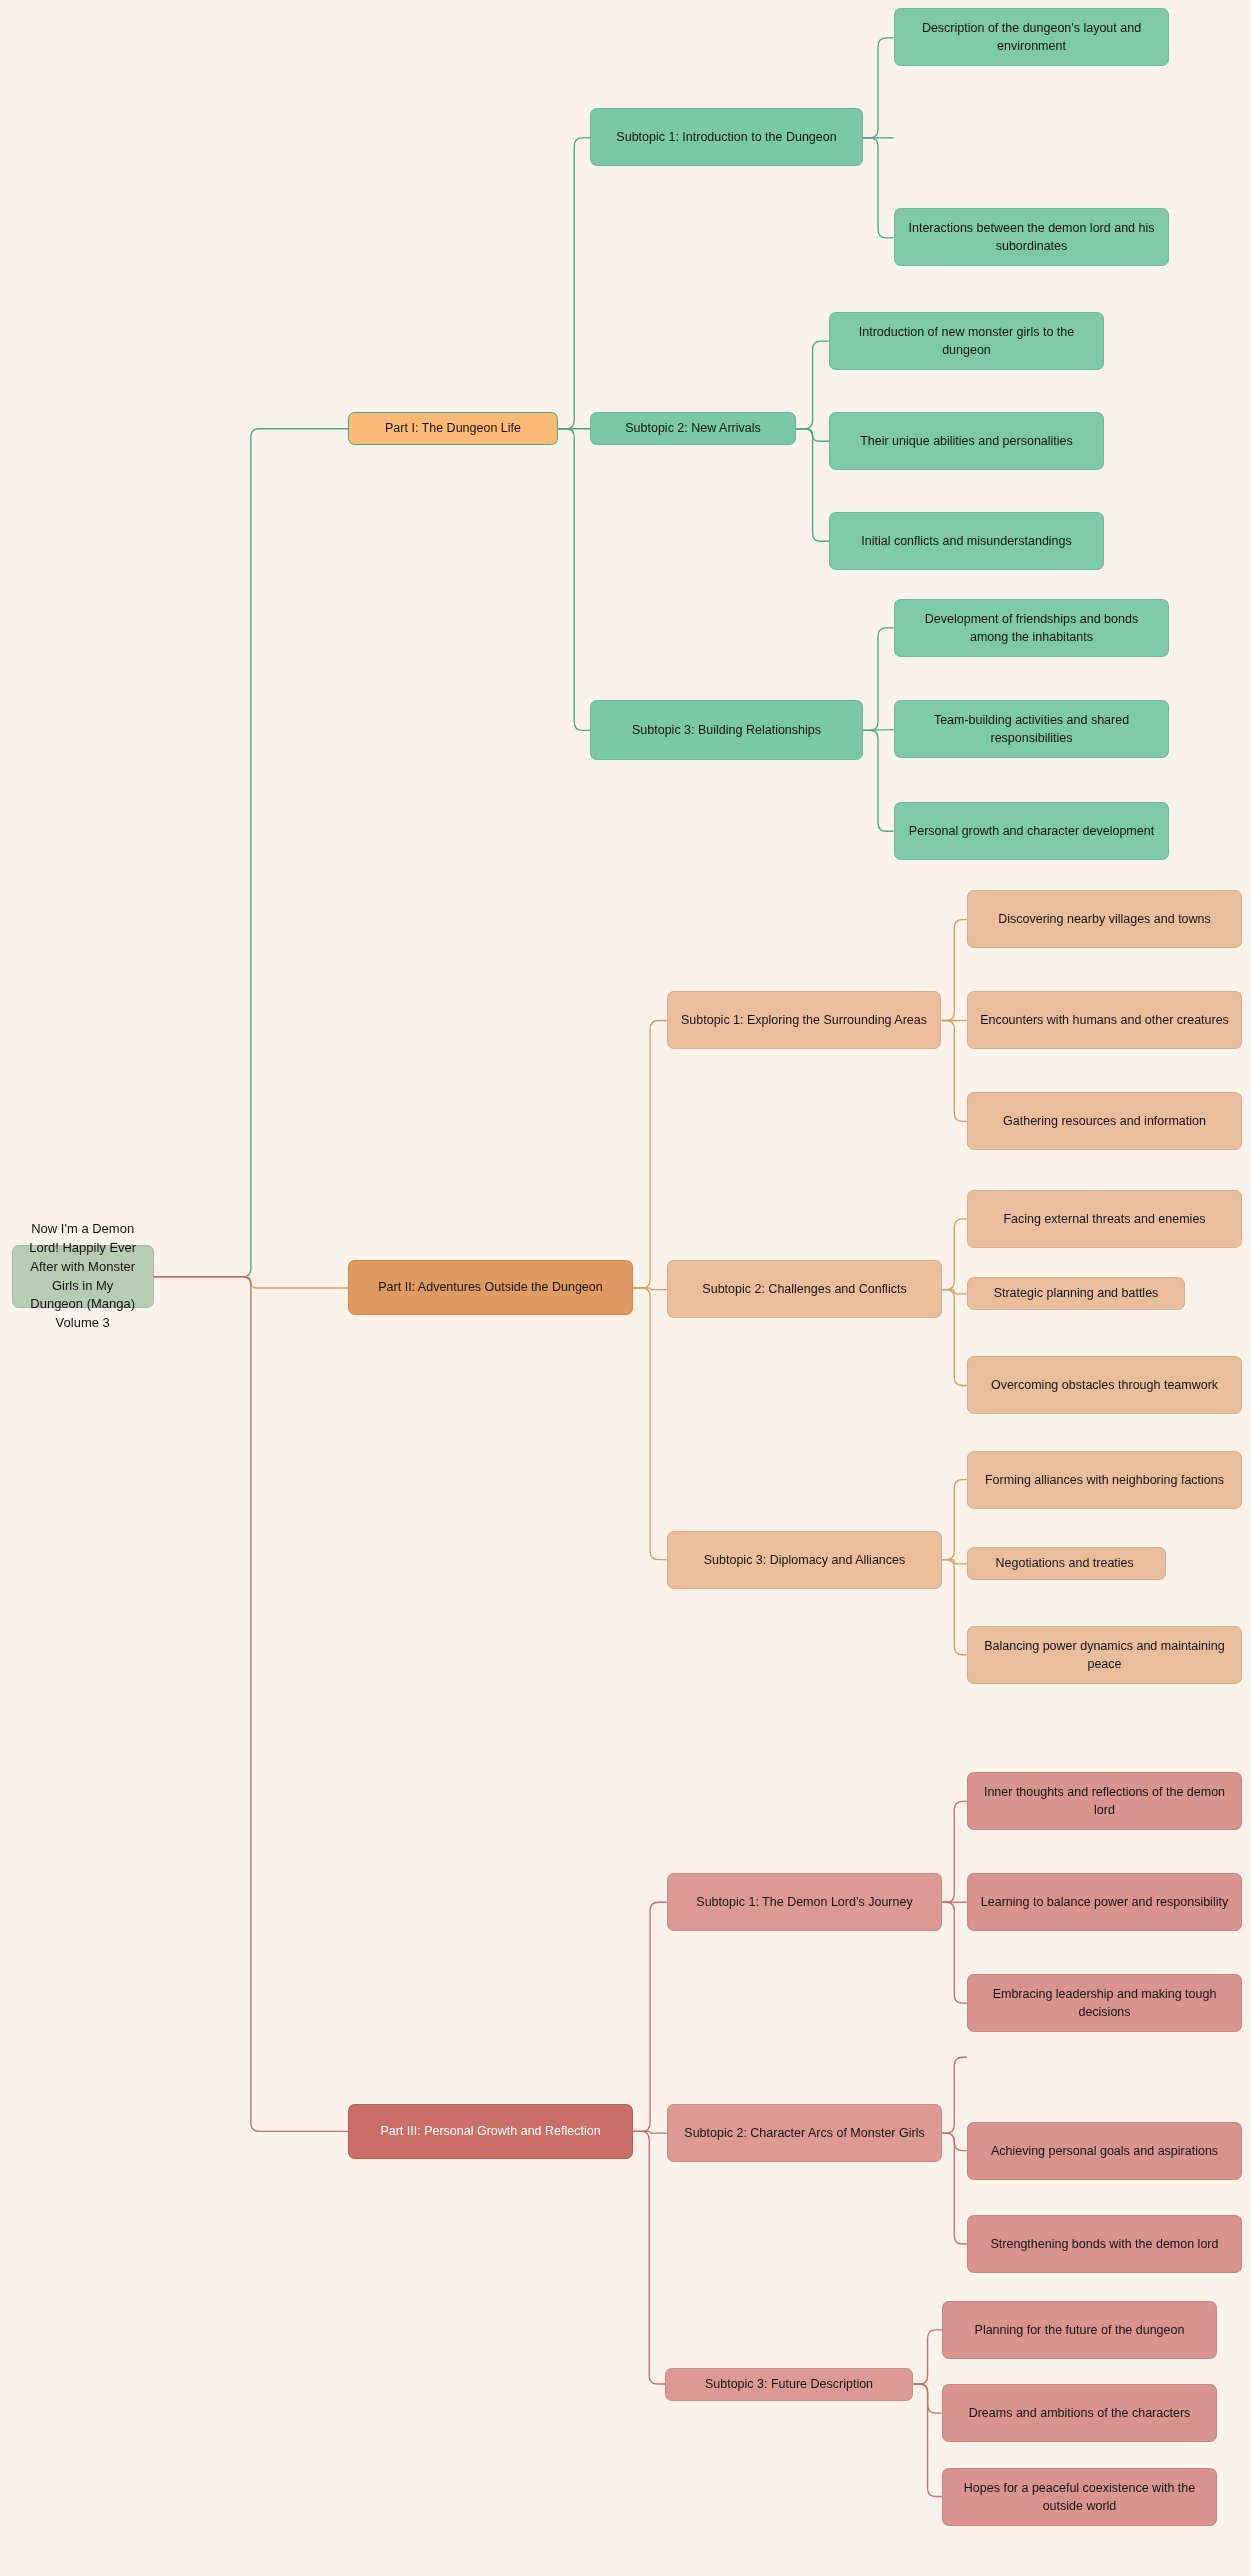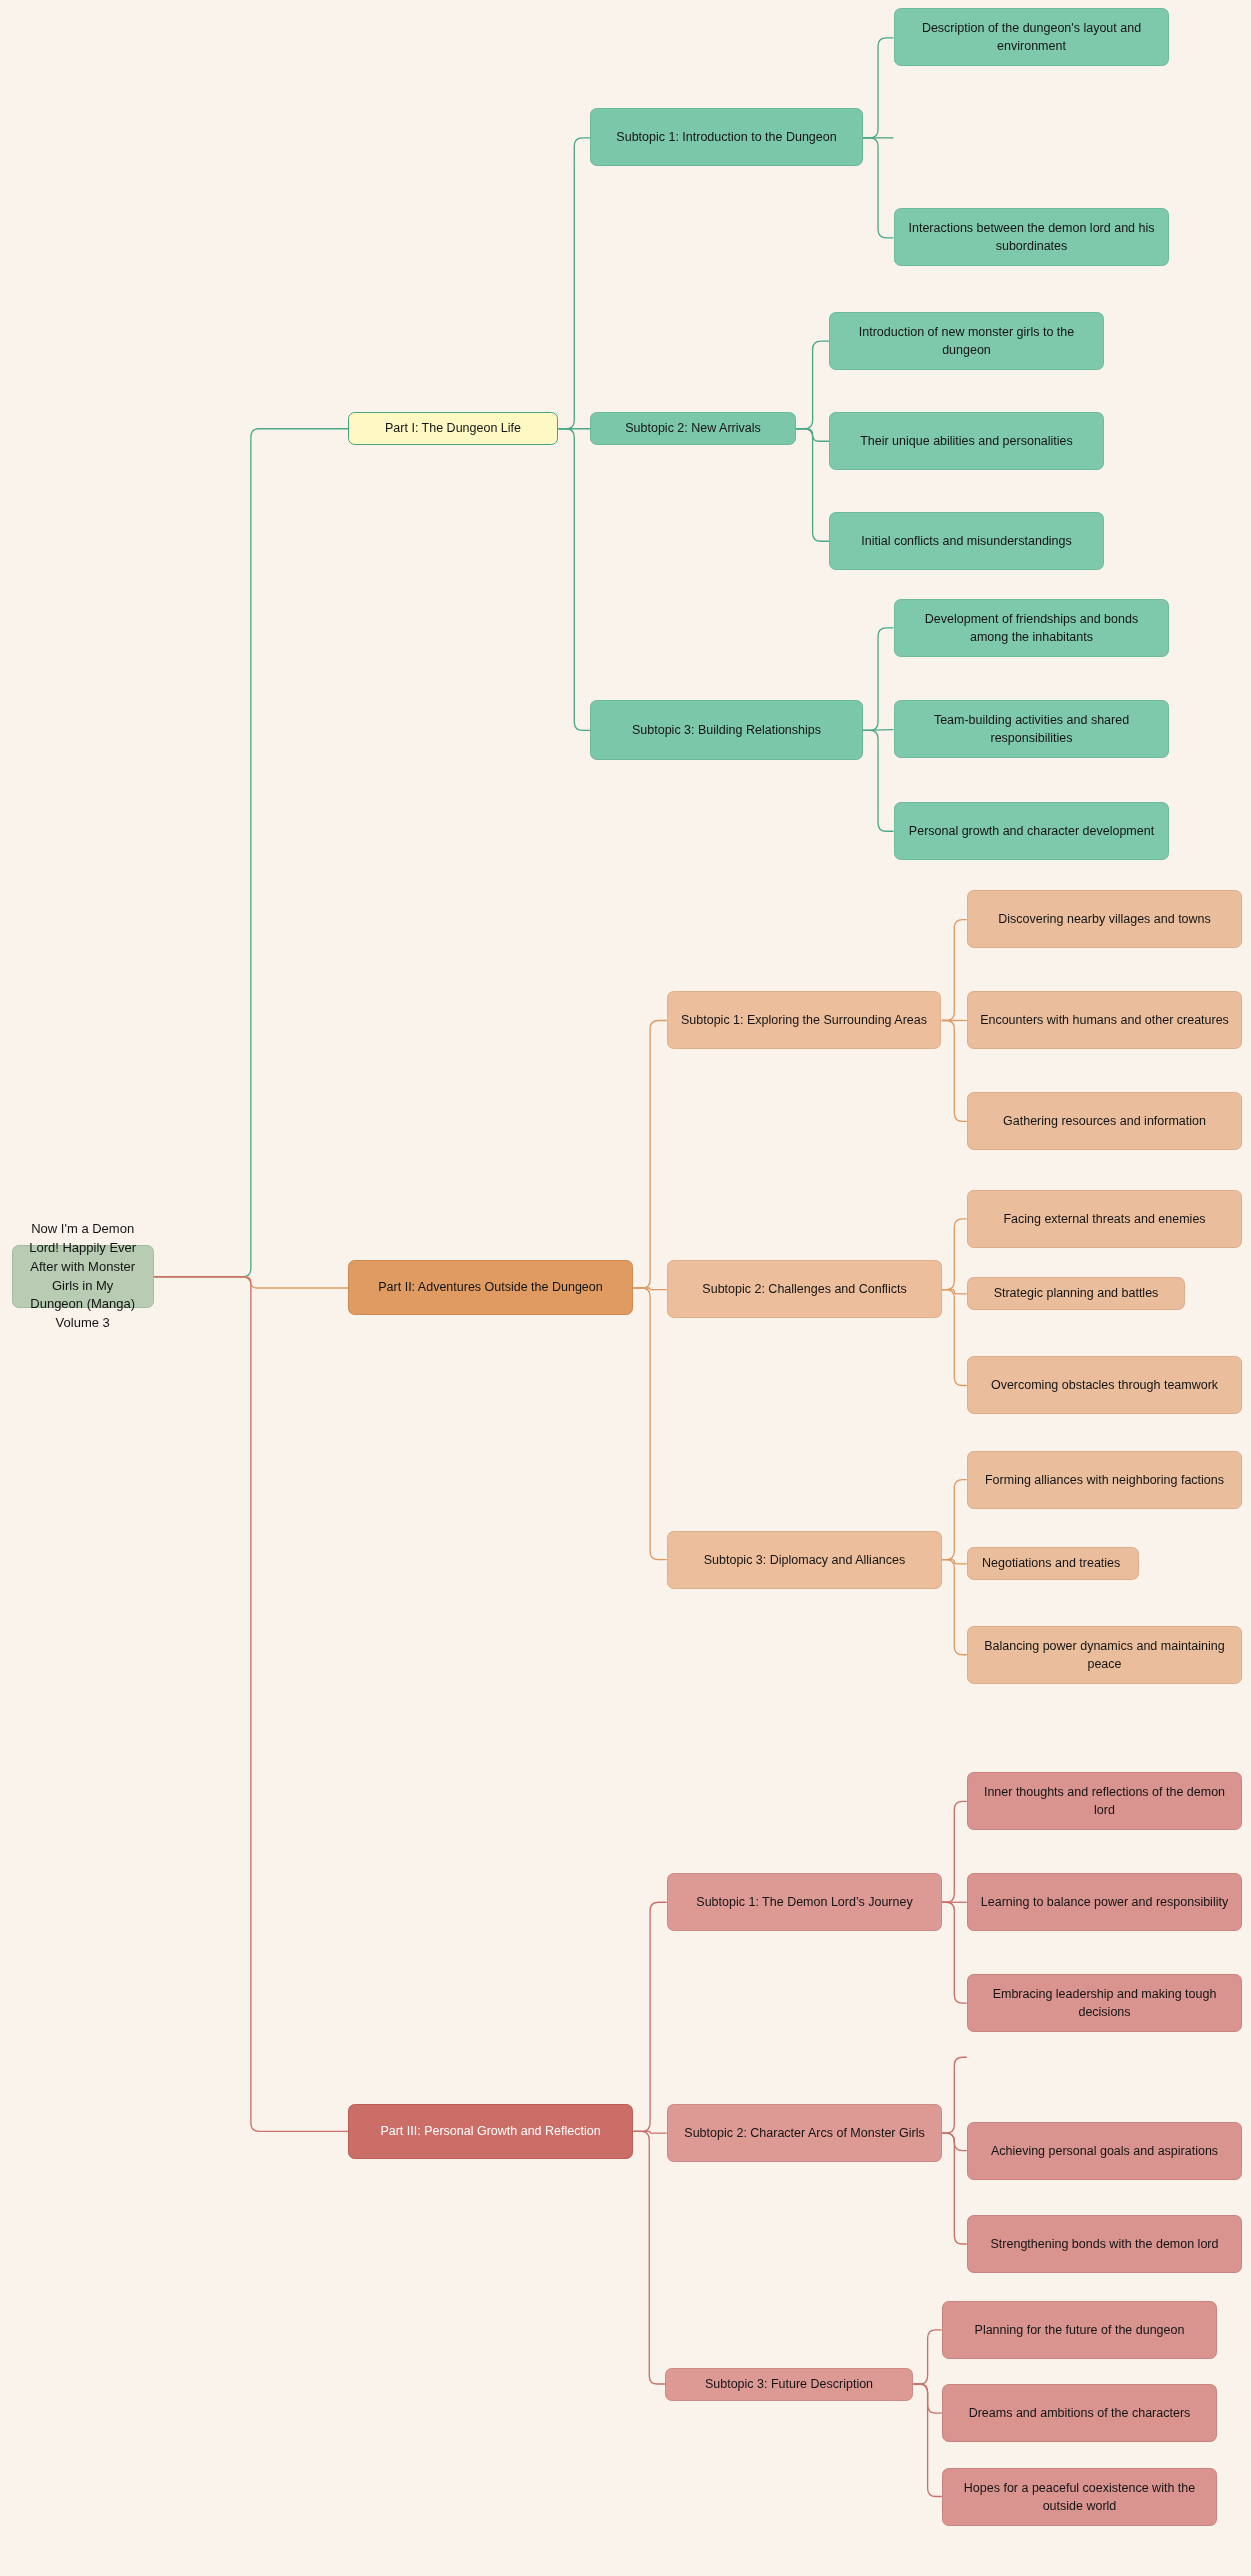--- a/index.html
+++ b/index.html
@@ -28,21 +28,21 @@
     align-items: center;
     justify-content: center;
     text-align: center;
     border-radius: 6.7px;
     line-height: 1.45;
     padding: 5px 11.7px;
     color: #141414;
     font-size: 12.5px;
   }
   .node.root   { background:#b7ccb2; border:0.8px solid #a3bd9e; font-size:13px; }
-  .node.p1     { background:#fef9c3; border:0.8px solid #46a27f; }
+  .node.p1     { background:#fdba74; border:0.8px solid #46a27f; }
   .node.p1s    { background:#7bc7a9; border:0.8px solid #6bb99b; }
   .node.p1l    { background:#7ec9ab; border:0.8px solid #6dbb9d; }
   .node.p2     { background:#e09b63; border:0.8px solid #cf8a52; }
   .node.p2s    { background:#edbe9b; border:0.8px solid #dfae8b; }
   .node.p2l    { background:#eabe9c; border:0.8px solid #dcae8c; }
   .node.p3     { background:#cc6e68; border:0.8px solid #bd5d57; color:#ffffff; }
   .node.p3s    { background:#dd9a95; border:0.8px solid #ce8a85; }
   .node.p3l    { background:#d99490; border:0.8px solid #ca8480; }
 </style>
 </head>
@@ -117,21 +117,21 @@
   <div class="node p2l" style="left:967px; top:991px; width:275px; height:58px;">Encounters with humans and other creatures</div>
   <div class="node p2l" style="left:967px; top:1092px; width:275px; height:58px;">Gathering resources and information</div>
 
   <div class="node p2s" style="left:667px; top:1260px; width:275px; height:58px;">Subtopic 2: Challenges and Conflicts</div>
   <div class="node p2l" style="left:967px; top:1190px; width:275px; height:58px;">Facing external threats and enemies</div>
   <div class="node p2l" style="left:967px; top:1277px; width:218px; height:33px;">Strategic planning and battles</div>
   <div class="node p2l" style="left:967px; top:1356px; width:275px; height:58px;">Overcoming obstacles through teamwork</div>
 
   <div class="node p2s" style="left:667px; top:1531px; width:275px; height:58px;">Subtopic 3: Diplomacy and Alliances</div>
   <div class="node p2l" style="left:967px; top:1451px; width:275px; height:58px;">Forming alliances with neighboring factions</div>
-  <div class="node p2l" style="left:967px; top:1547px; width:172px; height:33px;padding-left:8px;">Negotiations and treaties</div>
+  <div class="node p2l" style="left:967px; top:1547px; width:199px; height:33px;padding-left:8px;">Negotiations and treaties</div>
   <div class="node p2l" style="left:967px; top:1626px; width:275px; height:58px;">Balancing power dynamics and maintaining peace</div>
 
   <div class="node p3" style="left:348px; top:2104px; width:285px; height:55px;">Part III: Personal Growth and Reflection</div>
 
   <div class="node p3s" style="left:667px; top:1873px; width:275px; height:58px;">Subtopic 1: The Demon Lord’s Journey</div>
   <div class="node p3l" style="left:967px; top:1772px; width:275px; height:58px;">Inner thoughts and reflections of the demon lord</div>
   <div class="node p3l" style="left:967px; top:1873px; width:275px; height:58px;">Learning to balance power and responsibility</div>
   <div class="node p3l" style="left:967px; top:1974px; width:275px; height:58px;">Embracing leadership and making tough decisions</div>
 
   <div class="node p3s" style="left:667px; top:2104px; width:275px; height:58px;">Subtopic 2: Character Arcs of Monster Girls</div>

